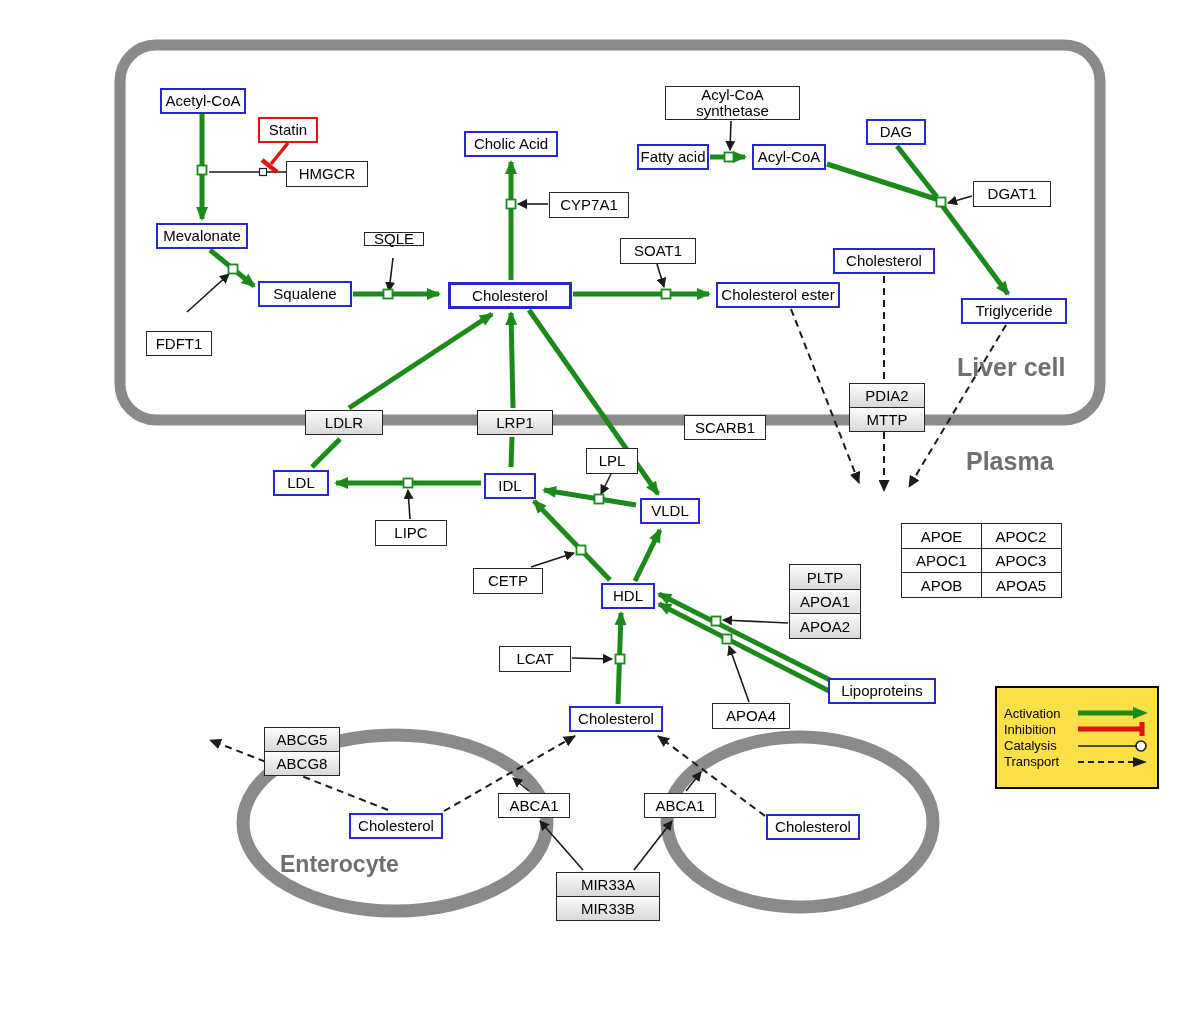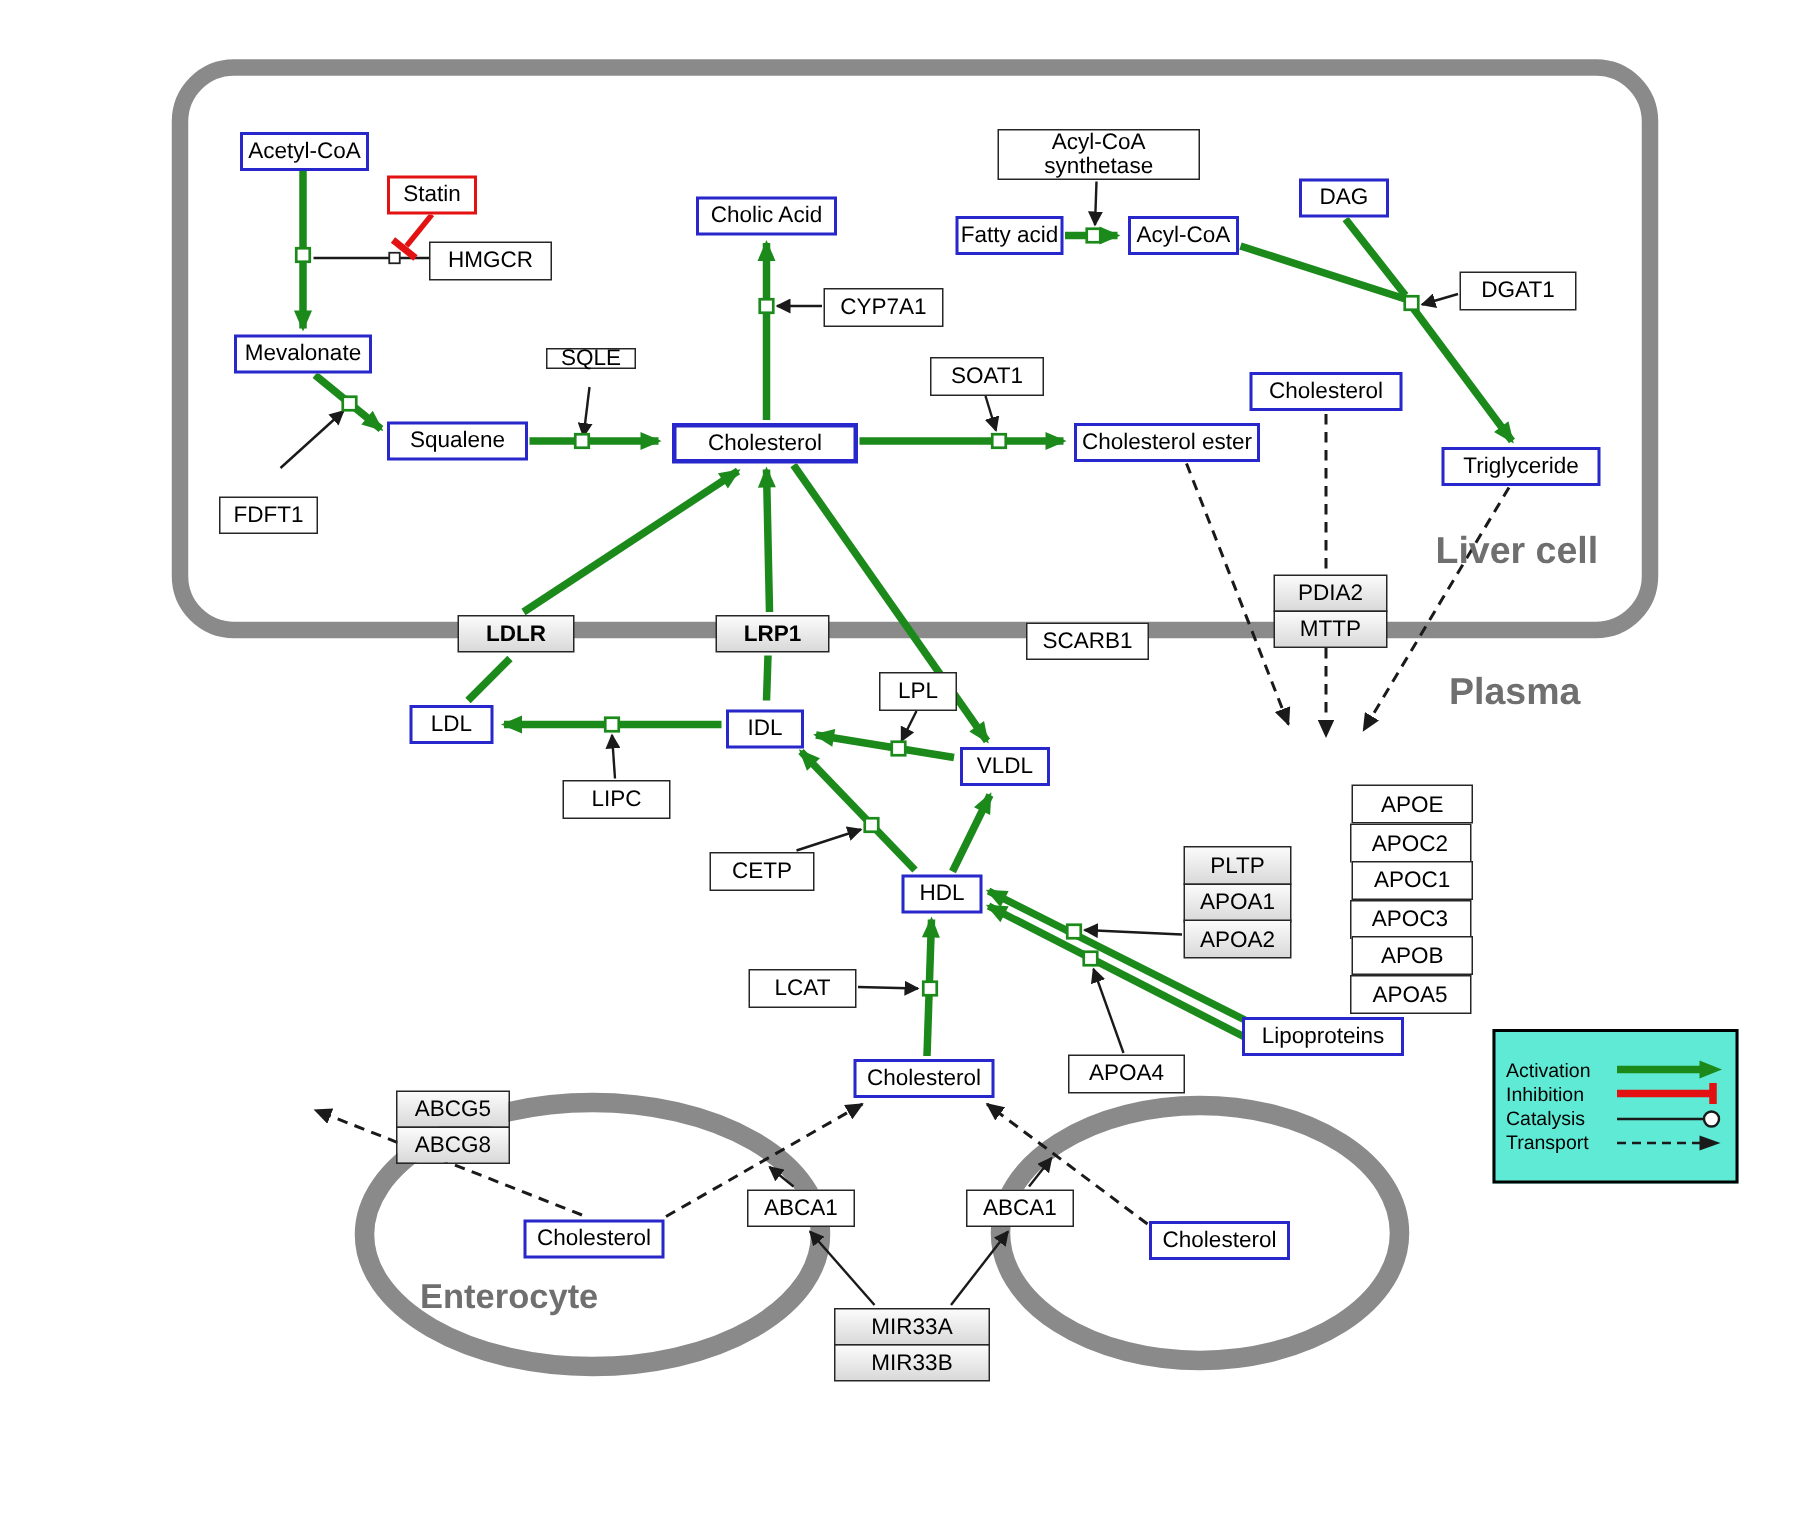--- a/index.html
+++ b/index.html
@@ -5,34 +5,34 @@
   html,body{margin:0;padding:0;background:#fff;}
   #stage{position:relative;width:1200px;height:1013px;background:#fff;overflow:hidden;
          font-family:"Liberation Sans",sans-serif;}
   #edges{position:absolute;left:0;top:0;z-index:1;}
   .node{position:absolute;box-sizing:border-box;display:flex;align-items:center;justify-content:center;
         text-align:center;background:#fff;font-size:15px;line-height:1.05;color:#000;z-index:2;}
   .b{border:2.5px solid #2727cc;}
   .bthick{border-width:3px;}
   .k{border:1.5px solid #262626;}
   .r{border:2.5px solid #e31111;}
-  .gradfill{background:linear-gradient(180deg,#fbfbfb 0%,#d9d9d9 100%);font-weight:bold;}
+  .gradfill{background:linear-gradient(180deg,#fbfbfb 0%,#d9d9d9 100%);}
   .stack{position:absolute;z-index:2;}
   .cell{box-sizing:border-box;border:1.5px solid #262626;display:flex;align-items:center;justify-content:center;
         font-size:15px;background:linear-gradient(180deg,#fbfbfb 0%,#d9d9d9 100%);}
   .cell + .cell{margin-top:-1.5px;}
   .apo{position:absolute;z-index:2;}
-  .apo .row{display:flex;flex-direction:column;}
+  .apo .row{display:flex;}
   .apo .row + .row{margin-top:-1.5px;}
   .apo .acell{box-sizing:border-box;width:81px;height:26px;border:1.5px solid #262626;background:#fff;
         display:flex;align-items:center;justify-content:center;font-size:15px;}
   .apo .acell + .acell{margin-left:-1.5px;}
   .region{position:absolute;font-weight:bold;color:#6f6f6f;z-index:2;font-size:25px;}
   .legend{position:absolute;left:995px;top:686px;width:164px;height:103px;border:2.5px solid #000;
-        background:#5eead4;z-index:3;box-sizing:border-box;display:flex;flex-direction:column;
+        background:#fde047;z-index:3;box-sizing:border-box;display:flex;flex-direction:column;
         justify-content:space-evenly;padding:17px 7px;}
   .lrow{display:flex;align-items:center;justify-content:space-between;font-size:13px;color:#000;}
 </style>
 </head>
 <body>
 
 <div id="stage">
 
 <svg id="edges" width="1200" height="1013">
   <defs>

